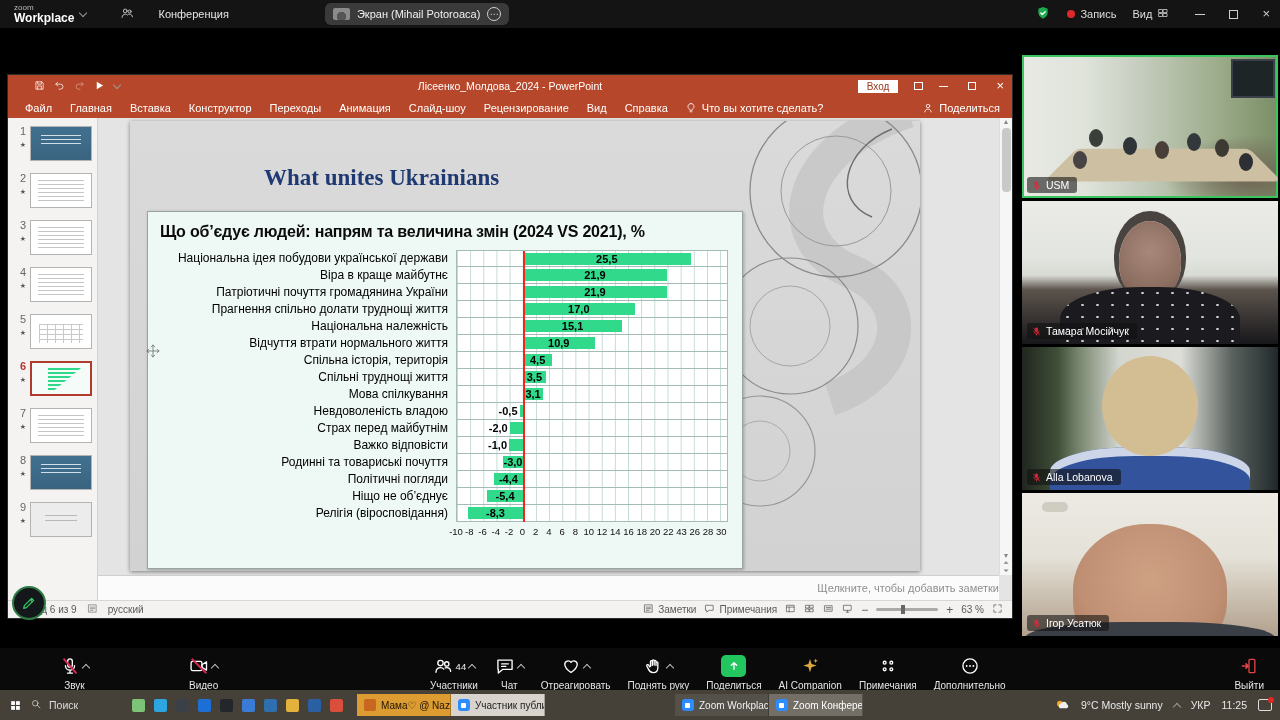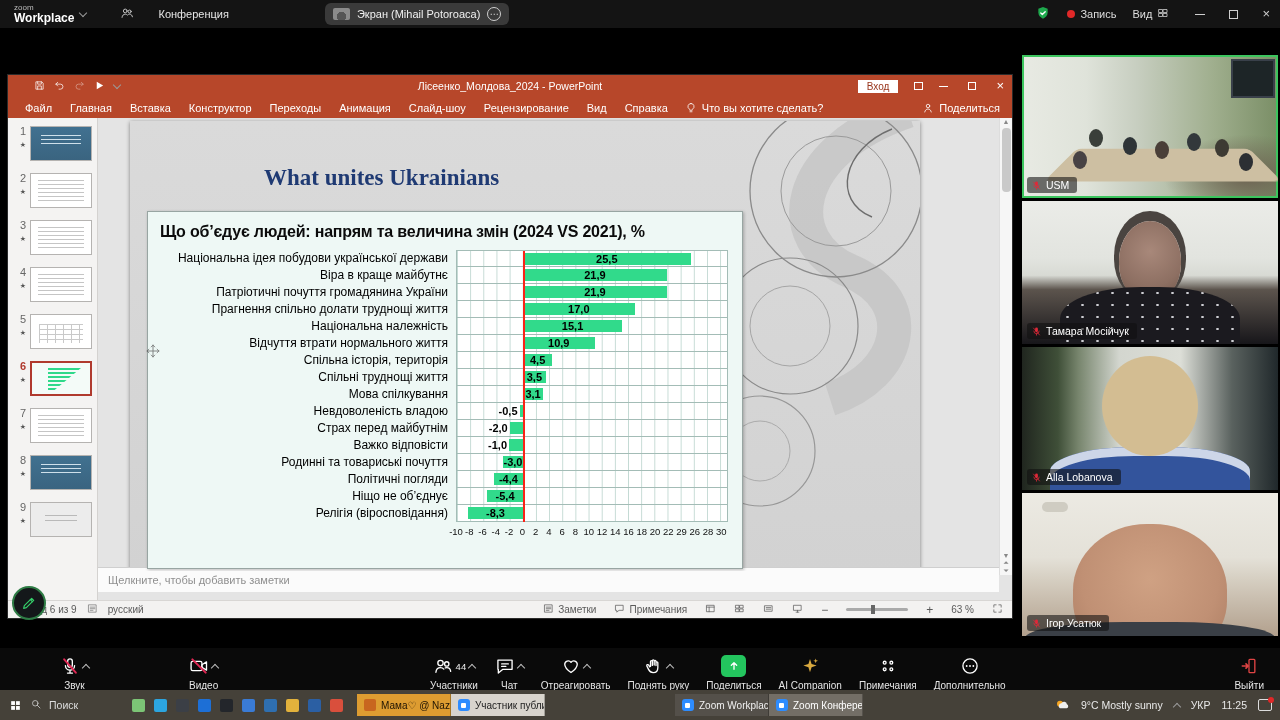--- a/index.html
+++ b/index.html
@@ -88,25 +88,25 @@
   .c-bar{position:absolute;top:2px;height:12px;background:#31da8b;z-index:2;display:flex;align-items:center;justify-content:center;}
   .c-val{font-size:11px;font-weight:bold;color:#000;white-space:nowrap;}
   .c-val.out{position:absolute;top:1px;line-height:14px;z-index:4;}
   .c-axis{position:relative;height:15px;margin:2px 14px 0 308px;font-size:9.5px;color:#111;}
   .c-axis span{position:absolute;transform:translateX(-50%);top:2px;}
 
   .scrollv{position:absolute;right:0;top:0;bottom:25px;width:13px;background:#f6f6f6;border-left:1px solid #ddd;
            display:flex;flex-direction:column;align-items:center;color:#888;font-size:7px;}
   .scrollv .sthumb{width:9px;height:64px;background:#c9c9c9;border-radius:4px;margin-top:3px;}
   .scrollv .spacer{flex:1;}
-  .notesbar{position:absolute;left:0;right:13px;bottom:8px;height:25px;background:#fbfbfb;border-top:1px solid #cfcfcf;
-            display:flex;align-items:center;padding-left:10px;color:#8f8f8f;font-size:11px;}
+  .notesbar{position:absolute;left:0;right:13px;bottom:0;height:25px;background:#fbfbfb;border-top:1px solid #cfcfcf;
+            display:flex;align-items:center;padding-left:10px;color:#8f8f8f;font-size:11px;justify-content:flex-end;}
   .ppt-status{position:absolute;left:0;right:0;bottom:0;height:18px;background:#f3f2f1;border-top:1px solid #d8d6d4;
               display:flex;align-items:center;font-size:10px;color:#5a5a5a;padding:0 9px;gap:10px;}
-  .st-right{margin-left:auto;display:flex;align-items:center;gap:18px;}
+  .st-right{margin-left:auto;display:flex;align-items:center;gap:8px;}
   .sl-track{width:62px;height:3px;background:#aaa;position:relative;border-radius:2px;}
   .sl-thumb{position:absolute;left:40%;top:-3px;width:4px;height:9px;background:#666;}
   .stbtn{display:flex;align-items:center;gap:4px;}
 
   
   .fab{position:absolute;left:12px;top:586px;width:34px;height:34px;border-radius:50%;background:#14181a;
        border:2px solid #2e7c45;display:flex;align-items:center;justify-content:center;z-index:60;}
   .curmove{position:absolute;left:146px;top:344px;z-index:50;opacity:.75;}
 
   
@@ -493,21 +493,21 @@
                 <span style="left: 34.1463%;">4</span>
                 <span style="left: 39.0244%;">6</span>
                 <span style="left: 43.9024%;">8</span>
                 <span style="left: 48.7805%;">10</span>
                 <span style="left: 53.6585%;">12</span>
                 <span style="left: 58.5366%;">14</span>
                 <span style="left: 63.4146%;">16</span>
                 <span style="left: 68.2927%;">18</span>
                 <span style="left: 73.1707%;">20</span>
                 <span style="left: 78.0488%;">22</span>
-                <span style="left: 82.9268%;">29</span>
+                <span style="left: 82.9268%;">43</span>
                 <span style="left: 87.8049%;">26</span>
                 <span style="left: 92.6829%;">28</span>
                 <span style="left: 97.561%;">30</span>
               </div>
           </div>
         </div>
 
         <div class="scrollv">
           <span>▲</span>
           <span class="sthumb"></span>

